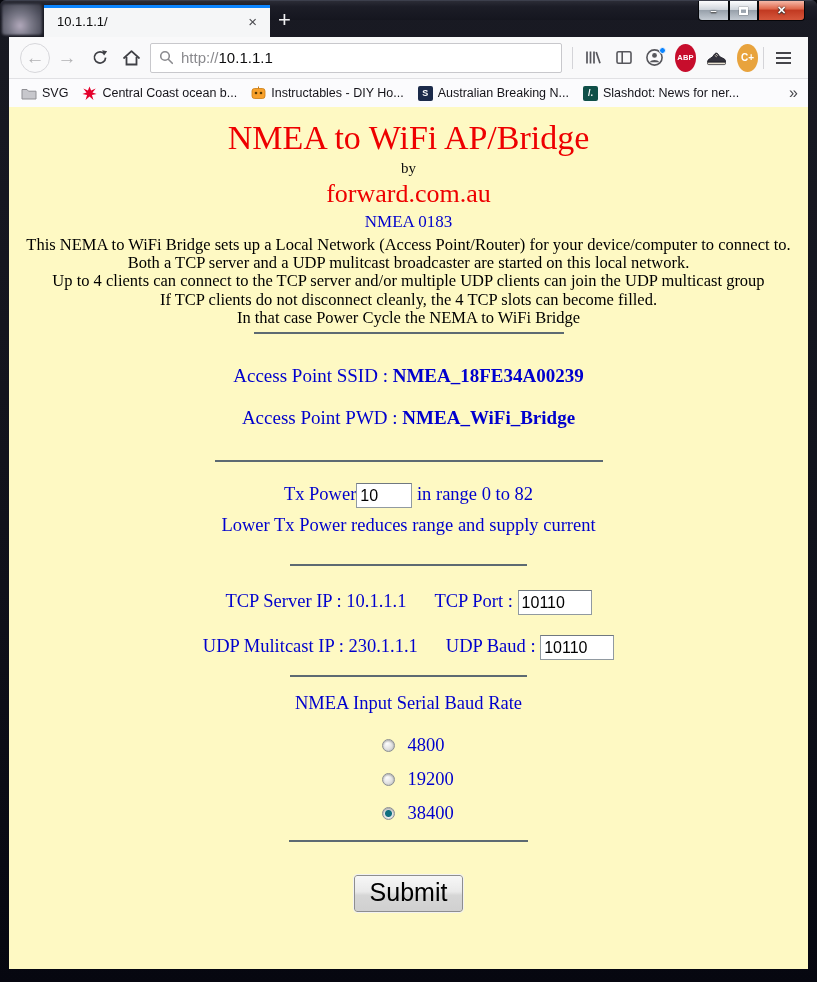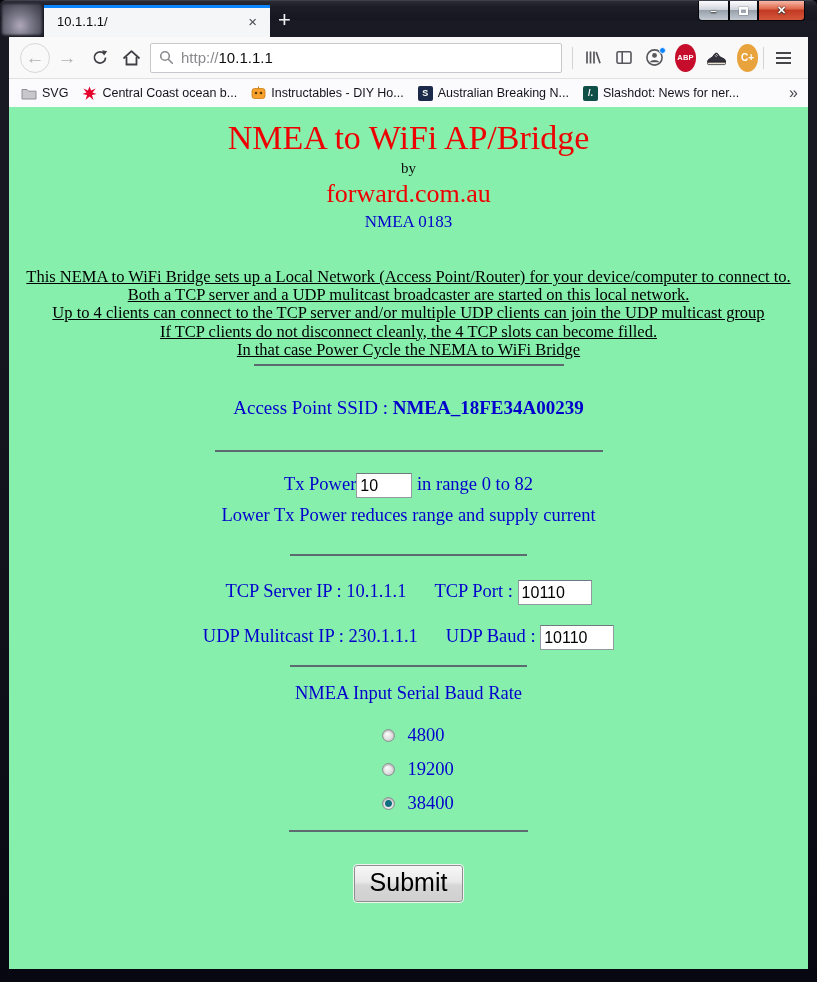--- a/index.html
+++ b/index.html
@@ -63,27 +63,27 @@
 
   
   .bookmarks { height:28px; background:#fbfbfd; display:flex; align-items:center; padding:0 12px; flex:none; }
   .bm { display:flex; align-items:center; gap:5px; margin-right:14px; }
   .bm-label { font-size:12.5px; color:#15141a; white-space:nowrap; }
   .bm-sq { width:15px; height:15px; border-radius:2px; display:flex; align-items:center; justify-content:center;
            color:#fff; font-weight:bold; font-size:9px; }
   .bm-overflow { margin-left:auto; font-size:16px; color:#4a4a4f; letter-spacing:-2px; }
 
   
-  .page { flex:1; background:#86efac; overflow:hidden; text-align:center;
+  .page { flex:1; background:#fef9c3; overflow:hidden; text-align:center;
           font-family:"Liberation Serif",serif; color:#000; }
   .h1 { margin-top:12px; font-size:34px; color:#ee0000; }
   .by { margin-top:3px; font-size:15px; color:#111; }
   .author { margin-top:2px; font-size:26px; color:#ee0000; }
   .subtitle { margin-top:3px; font-size:17px; color:#0000cd; }
-  .desc { margin-top:36px; font-size:16.5px; line-height:18.2px; color:#000;text-decoration:underline; }
+  .desc { margin-top:4px; font-size:16.5px; line-height:18.2px; color:#000; }
   .rule { border:none; height:2px; background:#5d6a72; margin:0 auto; }
   .rule1 { width:310px; margin-top:5px; }
   .rule2 { width:388px; margin-top:31px; }
   .rule3 { width:237px; margin-top:28px; }
   .rule4 { width:237px; margin-top:15px; }
   .rule5 { width:239px; margin-top:10px; }
   .blue { color:#0000cd; }
   .kv { margin-top:31px; font-size:19px; }
   .kv + .kv { margin-top:20px; }
   .kv b { font-weight:bold; }
@@ -252,20 +252,21 @@
         <div>This NEMA to WiFi Bridge sets up a Local Network (Access Point/Router) for your device/computer to connect to.</div>
         <div>Both a TCP server and a UDP mulitcast broadcaster are started on this local network.</div>
         <div>Up to 4 clients can connect to the TCP server and/or multiple UDP clients can join the UDP multicast group</div>
         <div>If TCP clients do not disconnect cleanly, the 4 TCP slots can become filled.</div>
         <div>In that case Power Cycle the NEMA to WiFi Bridge</div>
       </div>
 
       <hr class="rule rule1">
 
       <div class="kv blue"><span>Access Point SSID : </span><b>NMEA_18FE34A00239</b></div>
+      <div class="kv blue"><span>Access Point PWD : </span><b>NMEA_WiFi_Bridge</b></div>
 
       <hr class="rule rule2">
 
       <div class="txrow blue">
         <span>Tx Power</span><input class="txt tx-input" type="text" value="10" style=""><span> in range 0 to 82</span>
       </div>
       <div class="txnote blue">Lower Tx Power reduces range and supply current</div>
 
       <hr class="rule rule3">
 

